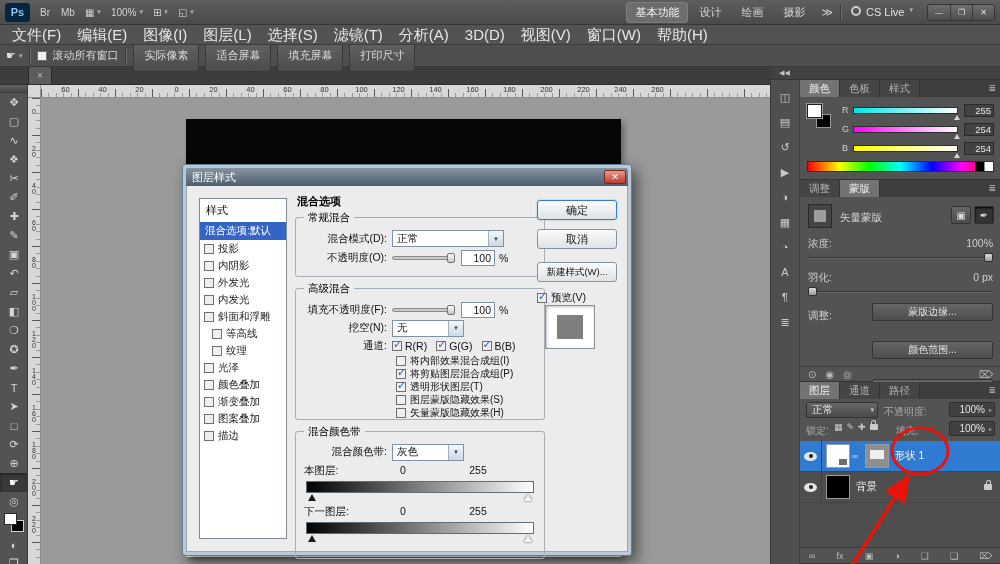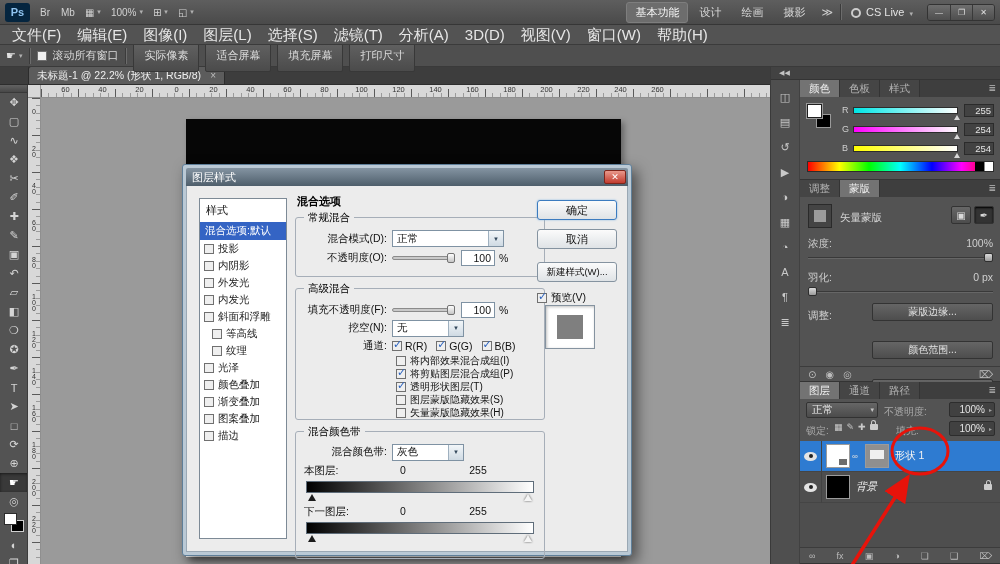--- a/index.html
+++ b/index.html
@@ -9,21 +9,21 @@
 
 #titlebar{position:absolute;left:0;top:0;width:1000px;height:25px;background:linear-gradient(#5e5e5e,#4a4a4a);border-bottom:1px solid #363636;display:flex;align-items:center;gap:5px;padding:0 5px;z-index:10}
 #ps-logo{width:25px;height:19px;background:#05253f;border-radius:3px;color:#8fc3ef;font-weight:bold;font-size:11px;display:flex;align-items:center;justify-content:center;flex:none}
 .tb-icon{height:18px;min-width:20px;padding:0 4px;display:flex;align-items:center;justify-content:center;color:#d2d2d2;font-size:10px;border-radius:2px}
 .tb-icon.dropdown::after{content:"▾";font-size:7px;margin-left:3px;color:#b0b0b0}
 .tb-sep{width:1px;height:16px;background:#3b3b3b;box-shadow:1px 0 0 #6c6c6c;flex:none}
 #workspaces{margin-left:auto;display:flex;align-items:center;gap:3px}
 .ws-btn{padding:2px 8px;color:#d8d8d8;font-size:11px;border-radius:3px;border:1px solid transparent}
 .ws-btn.active{background:#6d6d6d;border-color:#7e7e7e;color:#f4f4f4}
 #ws-more{color:#cfcfcf;padding:0 4px}
-#cslive{display:flex;align-items:flex-end;gap:5px;padding:2px 7px;color:#e3e3e3}
+#cslive{display:flex;align-items:flex-start;gap:5px;padding:2px 7px;color:#e3e3e3}
 #cslive .circ{width:10px;height:10px;border:2px solid #cccccc;border-radius:50%}
 #cslive::after{content:"▾";font-size:7px;color:#b0b0b0}
 #win-btns{display:flex;border:1px solid #333;border-radius:3px;overflow:hidden;margin-left:4px}
 .win-btn{width:22px;height:15px;background:linear-gradient(#6e6e6e,#4e4e4e);display:flex;align-items:center;justify-content:center;font-size:8px;color:#e0e0e0;border-left:1px solid #3a3a3a}
 .win-btn:first-child{border-left:none}
 
 
 #menubar{position:absolute;left:0;top:25px;width:1000px;height:20px;background:#535353;border-bottom:1px solid #3b3b3b;display:flex;align-items:center;padding-left:4px;z-index:9}
 .menu-item{padding:0 8px;font-size:15px;color:#e6e6e6;line-height:19px}
 
@@ -179,21 +179,21 @@
 .eye{width:13px;height:9px;background:#e4e4e4;border-radius:50%;position:relative}
 .eye::after{content:"";position:absolute;left:4.5px;top:2.5px;width:4px;height:4px;background:#222;border-radius:50%}
 .ly-thumb{width:24px;height:24px;border:1px solid #9b9b9b;margin-left:4px;position:relative;flex:none}
 .ly-thumb.white{background:#fff}
 .ly-thumb.white::after{content:"";position:absolute;right:2px;bottom:2px;width:8px;height:6px;background:#6d6d6d}
 .ly-thumb.mask{background:#8f8f8f;margin-left:7px}
 .ly-thumb.mask::after{content:"";position:absolute;left:4px;top:5px;width:14px;height:9px;background:#efefef}
 .ly-thumb.black{background:#000}
 .ly-link{color:#e0e0e0;font-size:8px;margin-left:2px;flex:none}
 .ly-name{margin-left:6px;font-size:10.5px;color:#f2f2f2}
-.ly-name.italic{font-style:italic}
+.ly-name.italic{}
 .lockico{position:relative;width:8px;height:6px;background:#cccccc;border-radius:1px;display:inline-block}
 .lockico::before{content:"";position:absolute;left:1.5px;top:-4px;width:3px;height:4px;border:1.5px solid #cccccc;border-bottom:none;border-radius:3px 3px 0 0}
 #bg-lock{margin-left:auto;margin-right:9px}
 #ly-bottom{position:absolute;left:0;right:0;bottom:0;height:17px;border-top:1px solid #3c3c3c;display:flex;align-items:center;justify-content:space-between;padding:0 9px;color:#bcbcbc;font-size:9px}
 
 
 #annotations{position:absolute;left:0;top:0;width:1000px;height:564px;z-index:40;pointer-events:none}
 </style>
 </head>
 <body>
@@ -262,21 +262,20 @@
     <div style="display:flex;gap:6px">
         <span class="ob-btn">实际像素</span>
         <span class="ob-btn">适合屏幕</span>
         <span class="ob-btn">填充屏幕</span>
         <span class="ob-btn">打印尺寸</span>
       </div>
   </div>
 
   <div id="tabbar">
     <div id="doc-tab">
-      <span>未标题-1 @ 22.2% (形状 1, RGB/8)</span>
       <span class="close">×</span>
     </div>
   </div>
 
   <div id="toolbar">
     <div class="grip"></div>
     <div>
         <div class="tool">✥</div>
         <div class="tool">▢</div>
         <div class="tool">∿</div>

